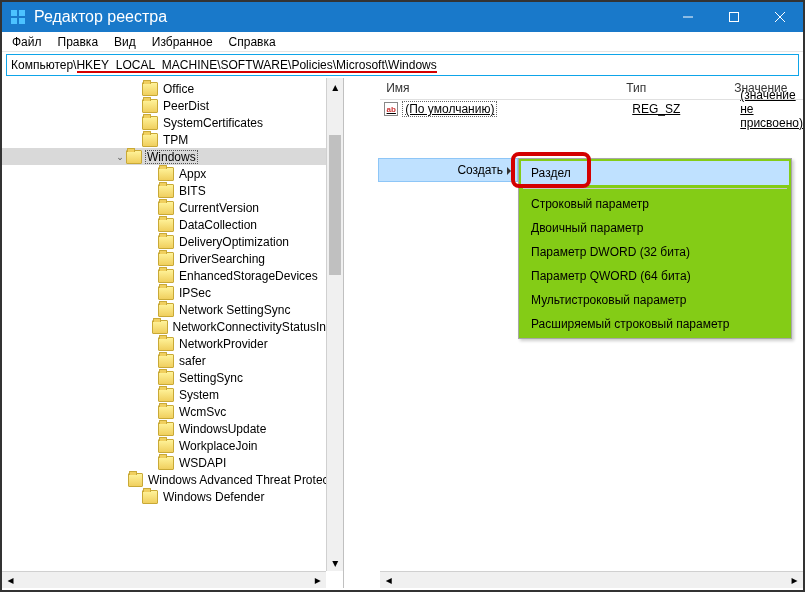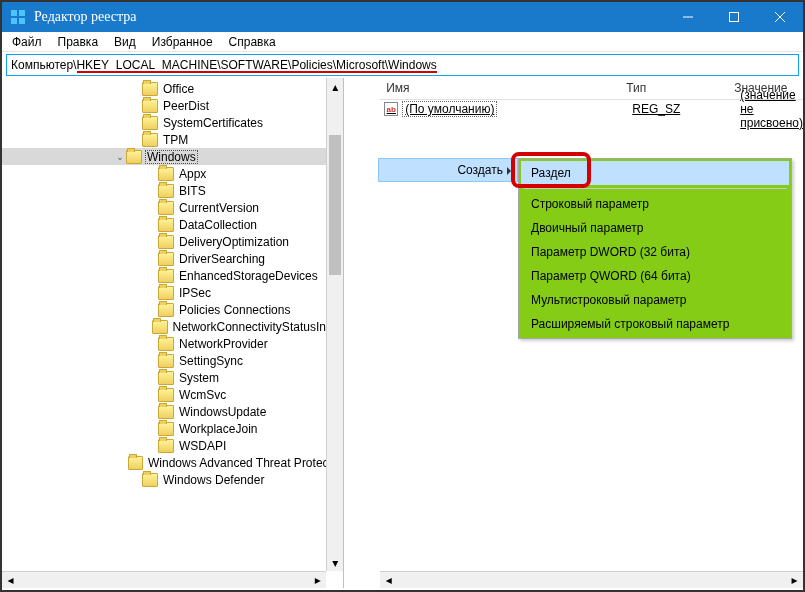--- a/index.html
+++ b/index.html
@@ -1,20 +1,20 @@
 <!DOCTYPE html>
 <html><head>
 <meta charset="utf-8">
 <style>
 * { box-sizing: border-box; margin: 0; padding: 0; font-family: "Segoe UI", Tahoma, sans-serif; font-size: 12px; }
 body { width: 805px; height: 592px; overflow: hidden; background: #fff; border: 2px solid #333; position: relative; }
 .titlebar { height: 30px; background: #1979ca; color: #fff; display: flex; align-items: center; padding-left: 8px; }
 .titlebar .app-icon { width: 16px; height: 16px; display: inline-block; margin-right: 8px; }
 .titlebar .app-icon svg { width: 16px; height: 16px; }
-.titlebar-title { flex: 1; font-size: 14px; font-family: Liberation Serif, serif; }
+.titlebar-title { flex: 1; font-size: 16px; }
 .titlebar-controls { display: flex; height: 100%; }
 .tb-btn { width: 46px; height: 100%; display: flex; align-items: center; justify-content: center; color: #fff; }
 .menubar { height: 20px; background: #fff; display: flex; align-items: center; padding: 0 2px; border-bottom: 1px solid #e5e5e5; }
 .menubar span { padding: 2px 8px; font-size: 12px; }
 .addressbar { height: 22px; border: 1px solid #0ea5e9; margin: 2px 4px; padding: 2px 4px; font-size: 12px; display: flex; align-items: center; position: relative; }
 .addr-underline { position: absolute; bottom: 2px; left: 70px; width: 360px; height: 2px; background: #d40000; }
 .content { display: flex; height: 510px; gap: 36px; }
 .tree-pane { width: 360px; border-right: 1px solid #c0c0c0; overflow: hidden; position: relative; }
 .tree-pane .scrollbar-v { position: absolute; right: 0; top: 0; width: 17px; height: calc(100% - 17px); background: #f0f0f0; border-left: 1px solid #d0d0d0; display: flex; flex-direction: column; }
 .tree-pane .scrollbar-h { position: absolute; bottom: 0; left: 0; right: 17px; height: 17px; background: #f0f0f0; border-top: 1px solid #d0d0d0; display: flex; }
@@ -174,33 +174,39 @@
         <div class="tree-row">
           <span class="spacer" style="width: 144px;"></span>
           <span class="chevron"></span>
           <span class="folder-icon"></span>
           <span class="label">IPSec</span>
         </div>
         <div class="tree-row">
           <span class="spacer" style="width: 144px;"></span>
           <span class="chevron"></span>
           <span class="folder-icon"></span>
-          <span class="label">Policies Connections</span>
+          <span class="label">Network SettingSync</span>
         </div>
         <div class="tree-row">
           <span class="spacer" style="width: 144px;"></span>
           <span class="chevron"></span>
           <span class="folder-icon"></span>
           <span class="label">NetworkConnectivityStatusIndic</span>
         </div>
         <div class="tree-row">
           <span class="spacer" style="width: 144px;"></span>
           <span class="chevron"></span>
           <span class="folder-icon"></span>
           <span class="label">NetworkProvider</span>
+        </div>
+        <div class="tree-row">
+          <span class="spacer" style="width: 144px;"></span>
+          <span class="chevron"></span>
+          <span class="folder-icon"></span>
+          <span class="label">safer</span>
         </div>
         <div class="tree-row">
           <span class="spacer" style="width: 144px;"></span>
           <span class="chevron"></span>
           <span class="folder-icon"></span>
           <span class="label">SettingSync</span>
         </div>
         <div class="tree-row">
           <span class="spacer" style="width: 144px;"></span>
           <span class="chevron"></span>

